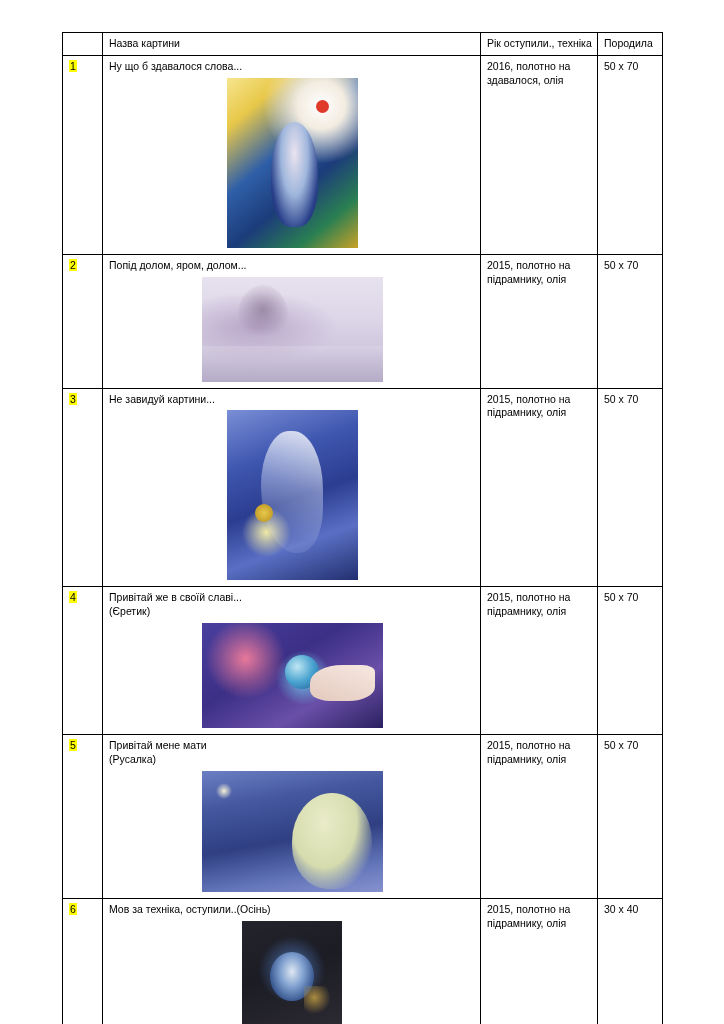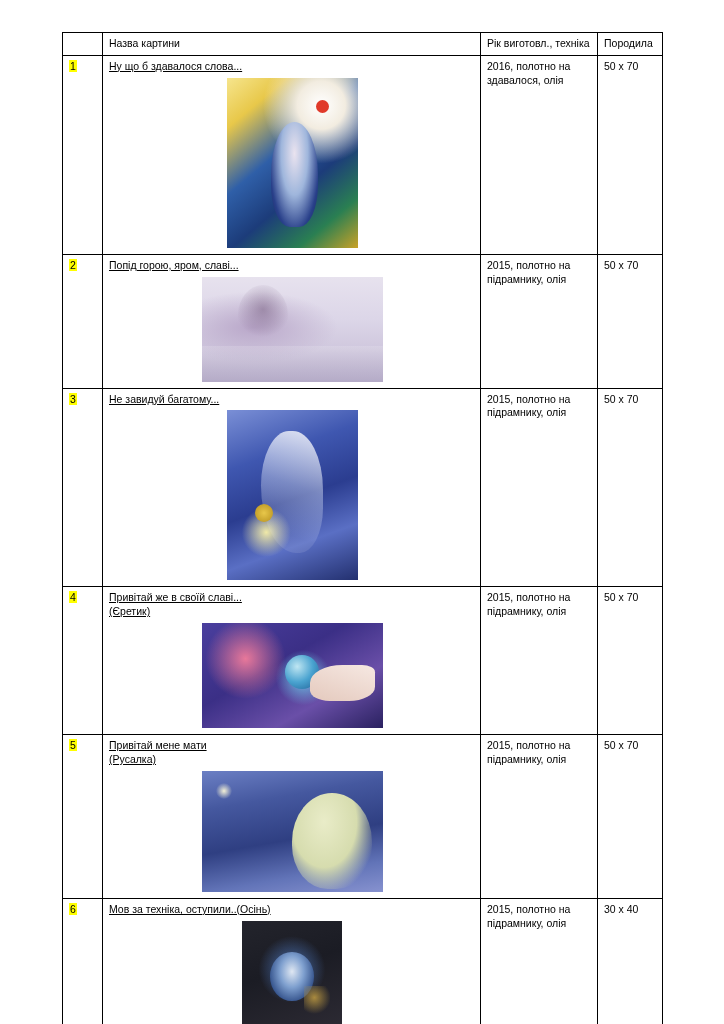--- a/index.html
+++ b/index.html
@@ -55,21 +55,20 @@
     padding-top: 6px;
   }
   .num-hl {
     background: #ffff00;
     padding: 0 1px;
     font-size: 10.5px;
   }
   .title-cell {
     position: relative;
     padding-top: 6px;
-    text-decoration: underline;
   }
   .title-text {
     display: block;
     white-space: pre-line;
     margin-bottom: 4px;
   }
   .year-cell, .size-cell {
     padding-top: 6px;
     white-space: pre-line;
   }
@@ -214,47 +213,47 @@
     <colgroup>
       <col class="c-num">
       <col class="c-title">
       <col class="c-year">
       <col class="c-size">
     </colgroup>
     <thead>
       <tr>
         <td></td>
         <td>Назва картини</td>
-        <td>Рік виготовл., техніка</td>
+        <td>Рік оступили., техніка</td>
         <td>Породила</td>
       </tr>
     </thead>
     <tbody>
       <tr>
         <td class="num-cell"><span class="num-hl">1</span></td>
         <td class="title-cell">
           <span class="title-text">Ну що б здавалося слова...</span>
           <span class="art art1"></span>
         </td>
         <td class="year-cell">2016, полотно на здавалося, олія</td>
         <td class="size-cell">50 х 70</td>
       </tr>
       <tr>
         <td class="num-cell"><span class="num-hl">2</span></td>
         <td class="title-cell">
-          <span class="title-text">Попід горою, яром, славі...</span>
+          <span class="title-text">Попід долом, яром, долом...</span>
           <span class="art art2"></span>
         </td>
         <td class="year-cell">2015, полотно на підрамнику, олія</td>
         <td class="size-cell">50 х 70</td>
       </tr>
       <tr>
         <td class="num-cell"><span class="num-hl">3</span></td>
         <td class="title-cell">
-          <span class="title-text">Не завидуй багатому...</span>
+          <span class="title-text">Не завидуй картини...</span>
           <span class="art art3"></span>
         </td>
         <td class="year-cell">2015, полотно на підрамнику, олія</td>
         <td class="size-cell">50 х 70</td>
       </tr>
       <tr>
         <td class="num-cell"><span class="num-hl">4</span></td>
         <td class="title-cell">
           <span class="title-text">Привітай же в своїй славі...
 (Єретик)</span>

